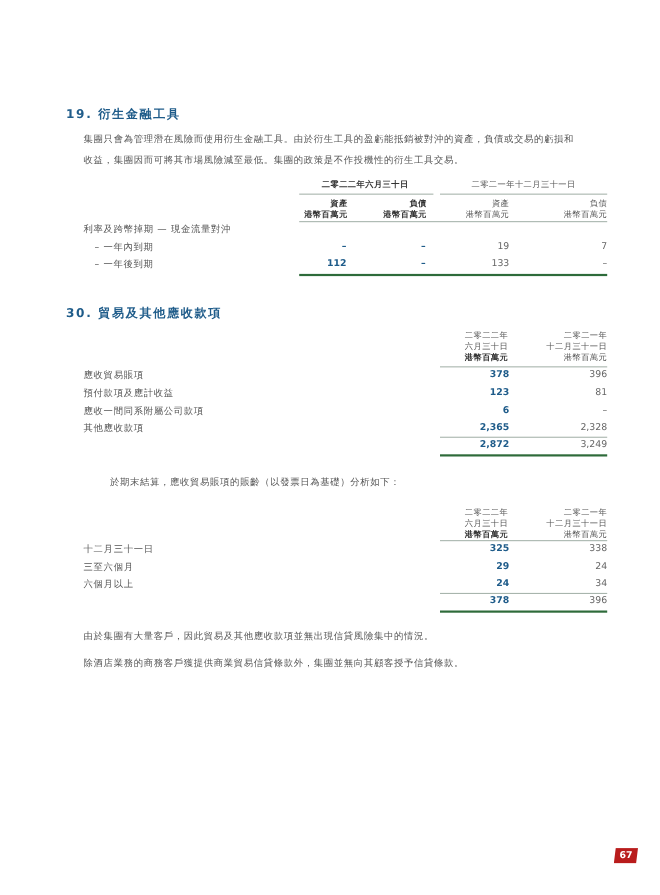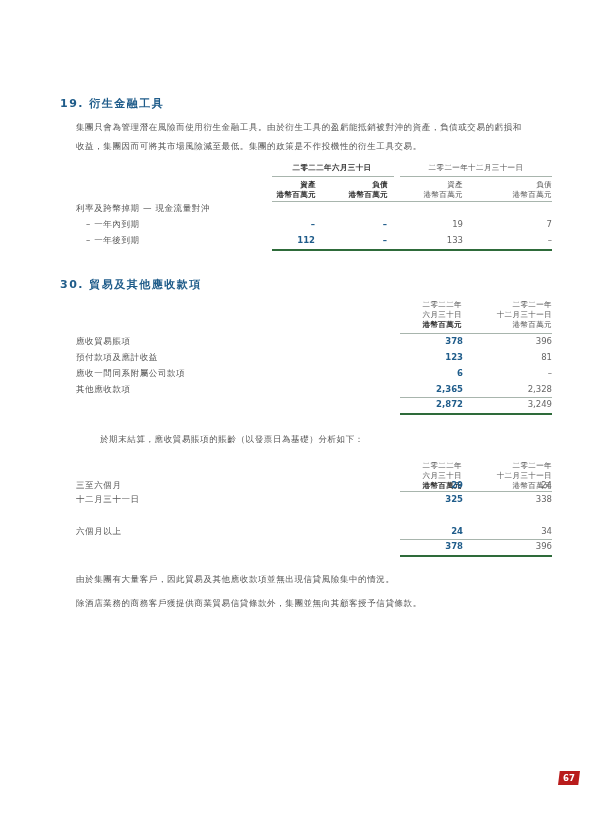--- a/index.html
+++ b/index.html
@@ -129,21 +129,21 @@
     <div>十二月三十一日</div>
     <div>港幣百萬元</div>
   </div>
   <div class="line-grey" style="left:400px;top:491px;width:152px;"></div>
 
   <div class="row" style="top:494px;">
     <span class="lbl" style="left:76px;">十二月三十一日</span>
     <span class="num cur" style="left:403px;">325</span>
     <span class="num prev" style="left:492px;">338</span>
   </div>
-  <div class="row" style="top:480px;">
+  <div class="row" style="top:510px;">
     <span class="lbl" style="left:76px;">三至六個月</span>
     <span class="num cur" style="left:403px;">29</span>
     <span class="num prev" style="left:492px;">24</span>
   </div>
   <div class="row" style="top:526px;">
     <span class="lbl" style="left:76px;">六個月以上</span>
     <span class="num cur" style="left:403px;">24</span>
     <span class="num prev" style="left:492px;">34</span>
   </div>
   <div class="line-grey" style="left:400px;top:539px;width:152px;"></div>

